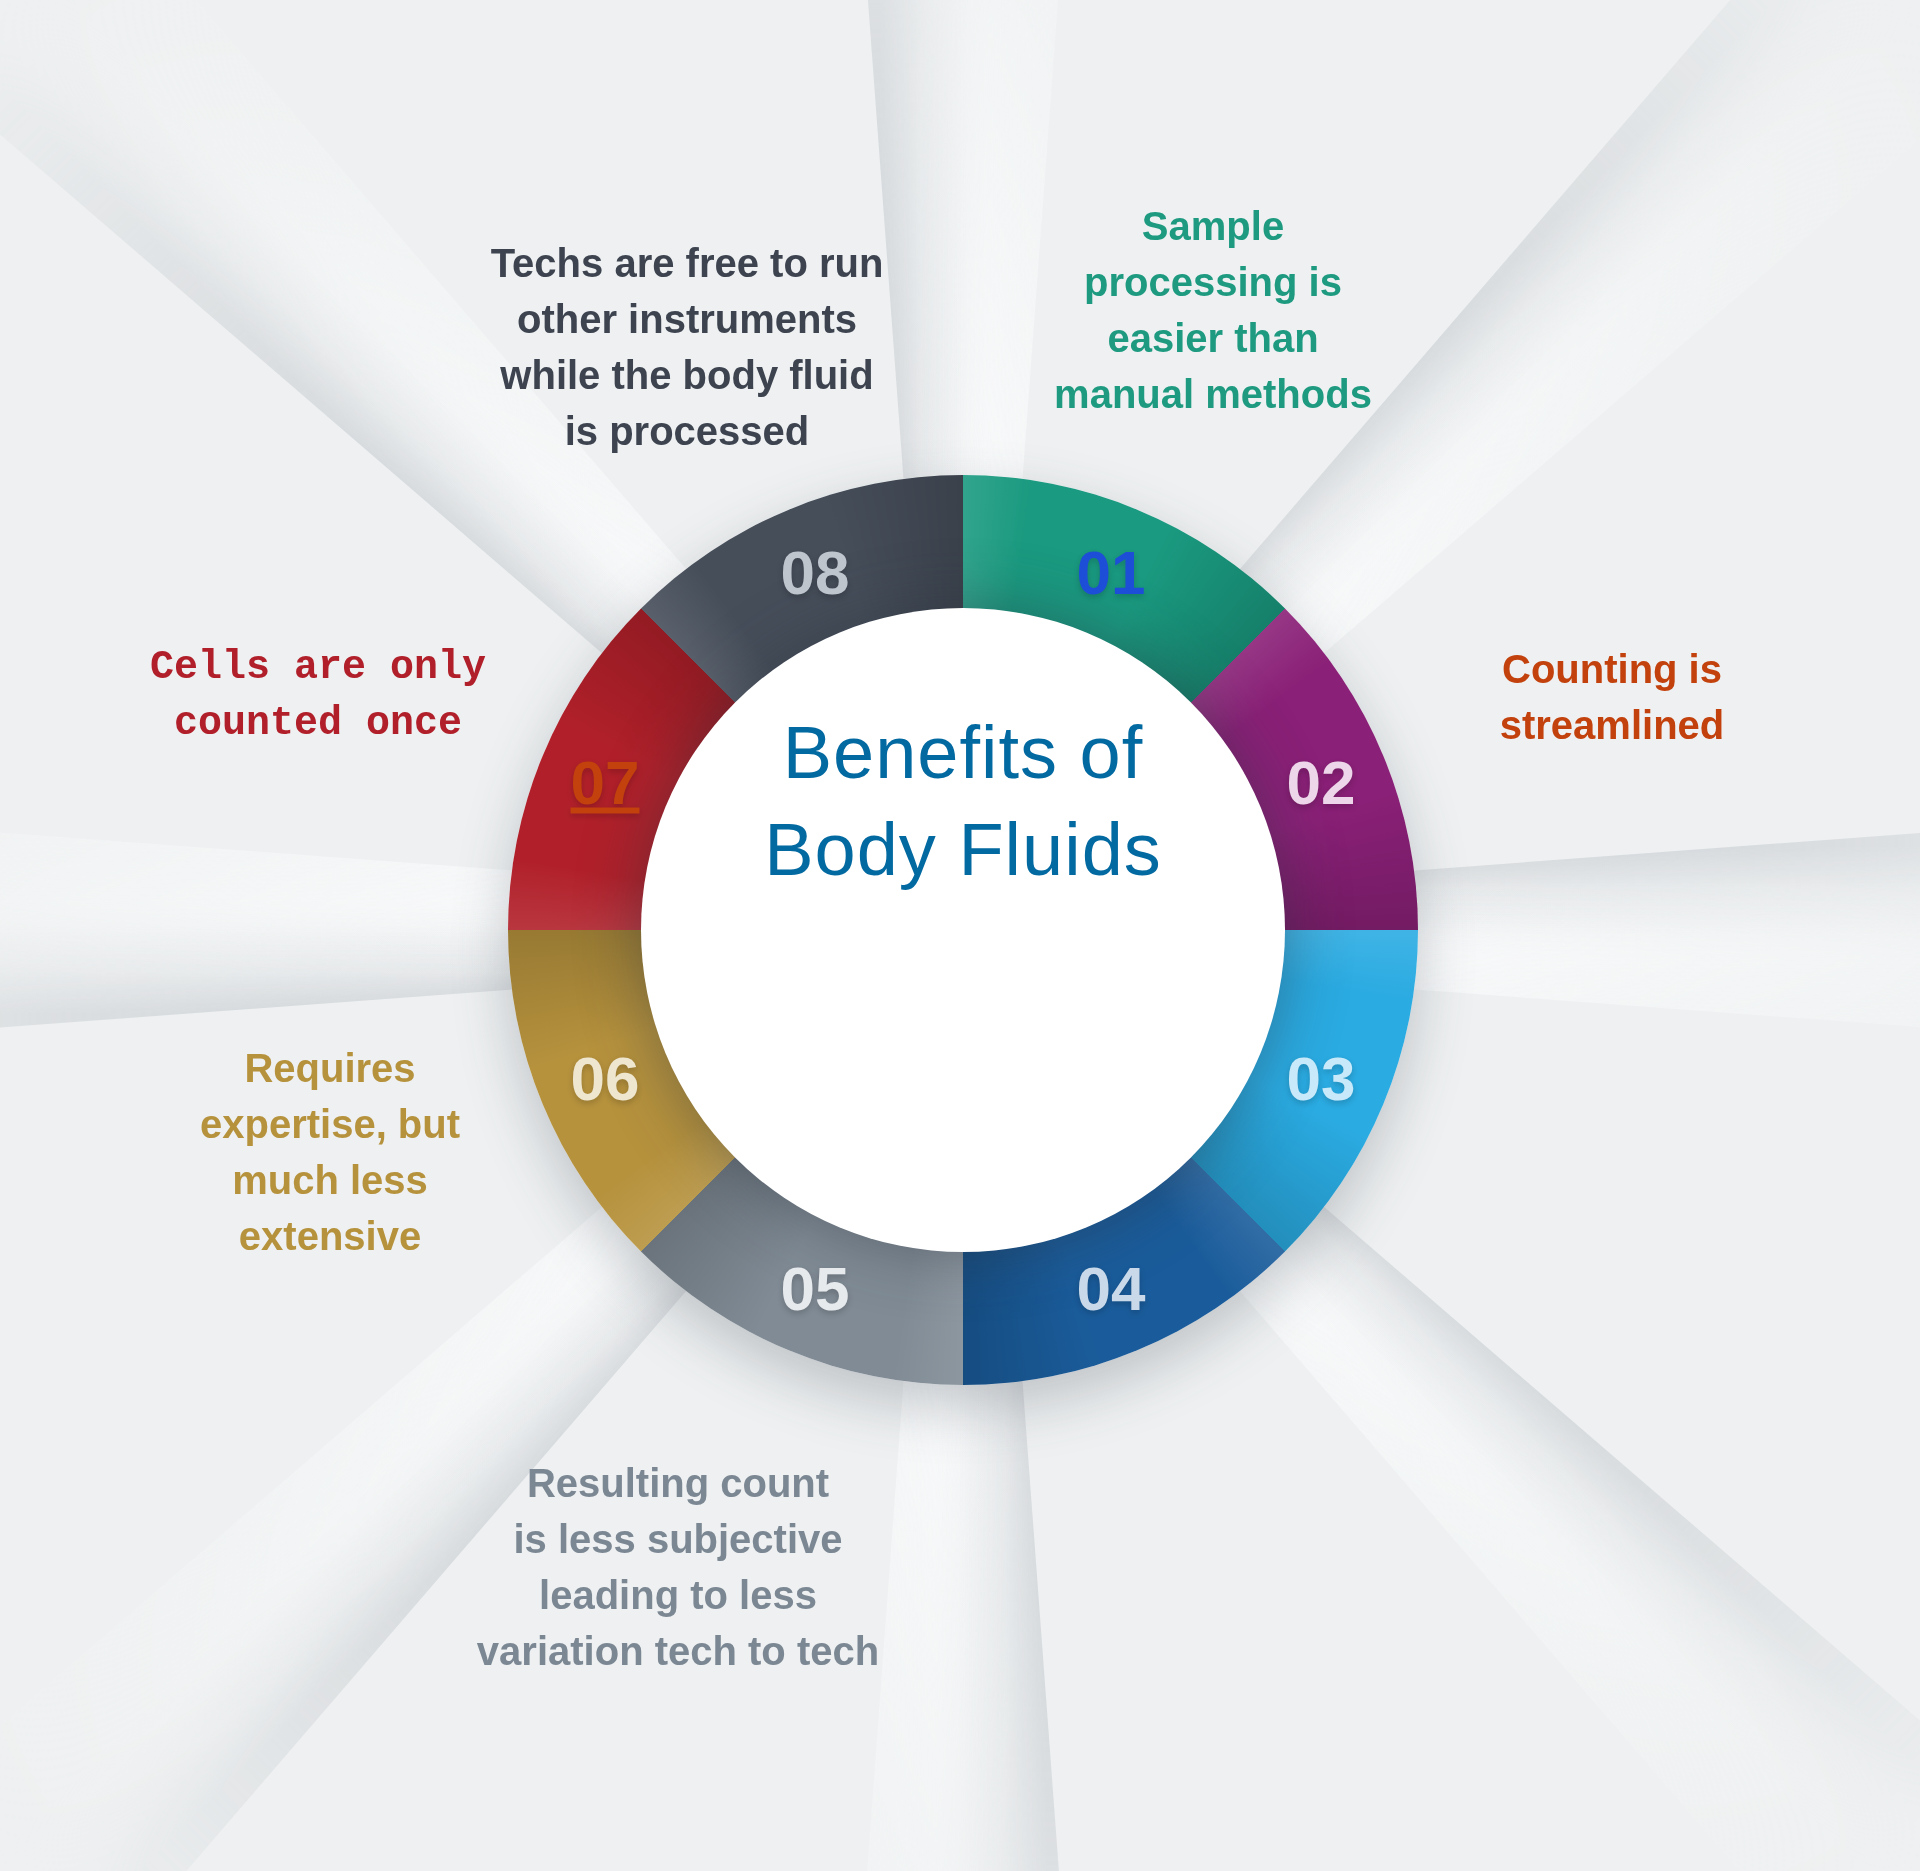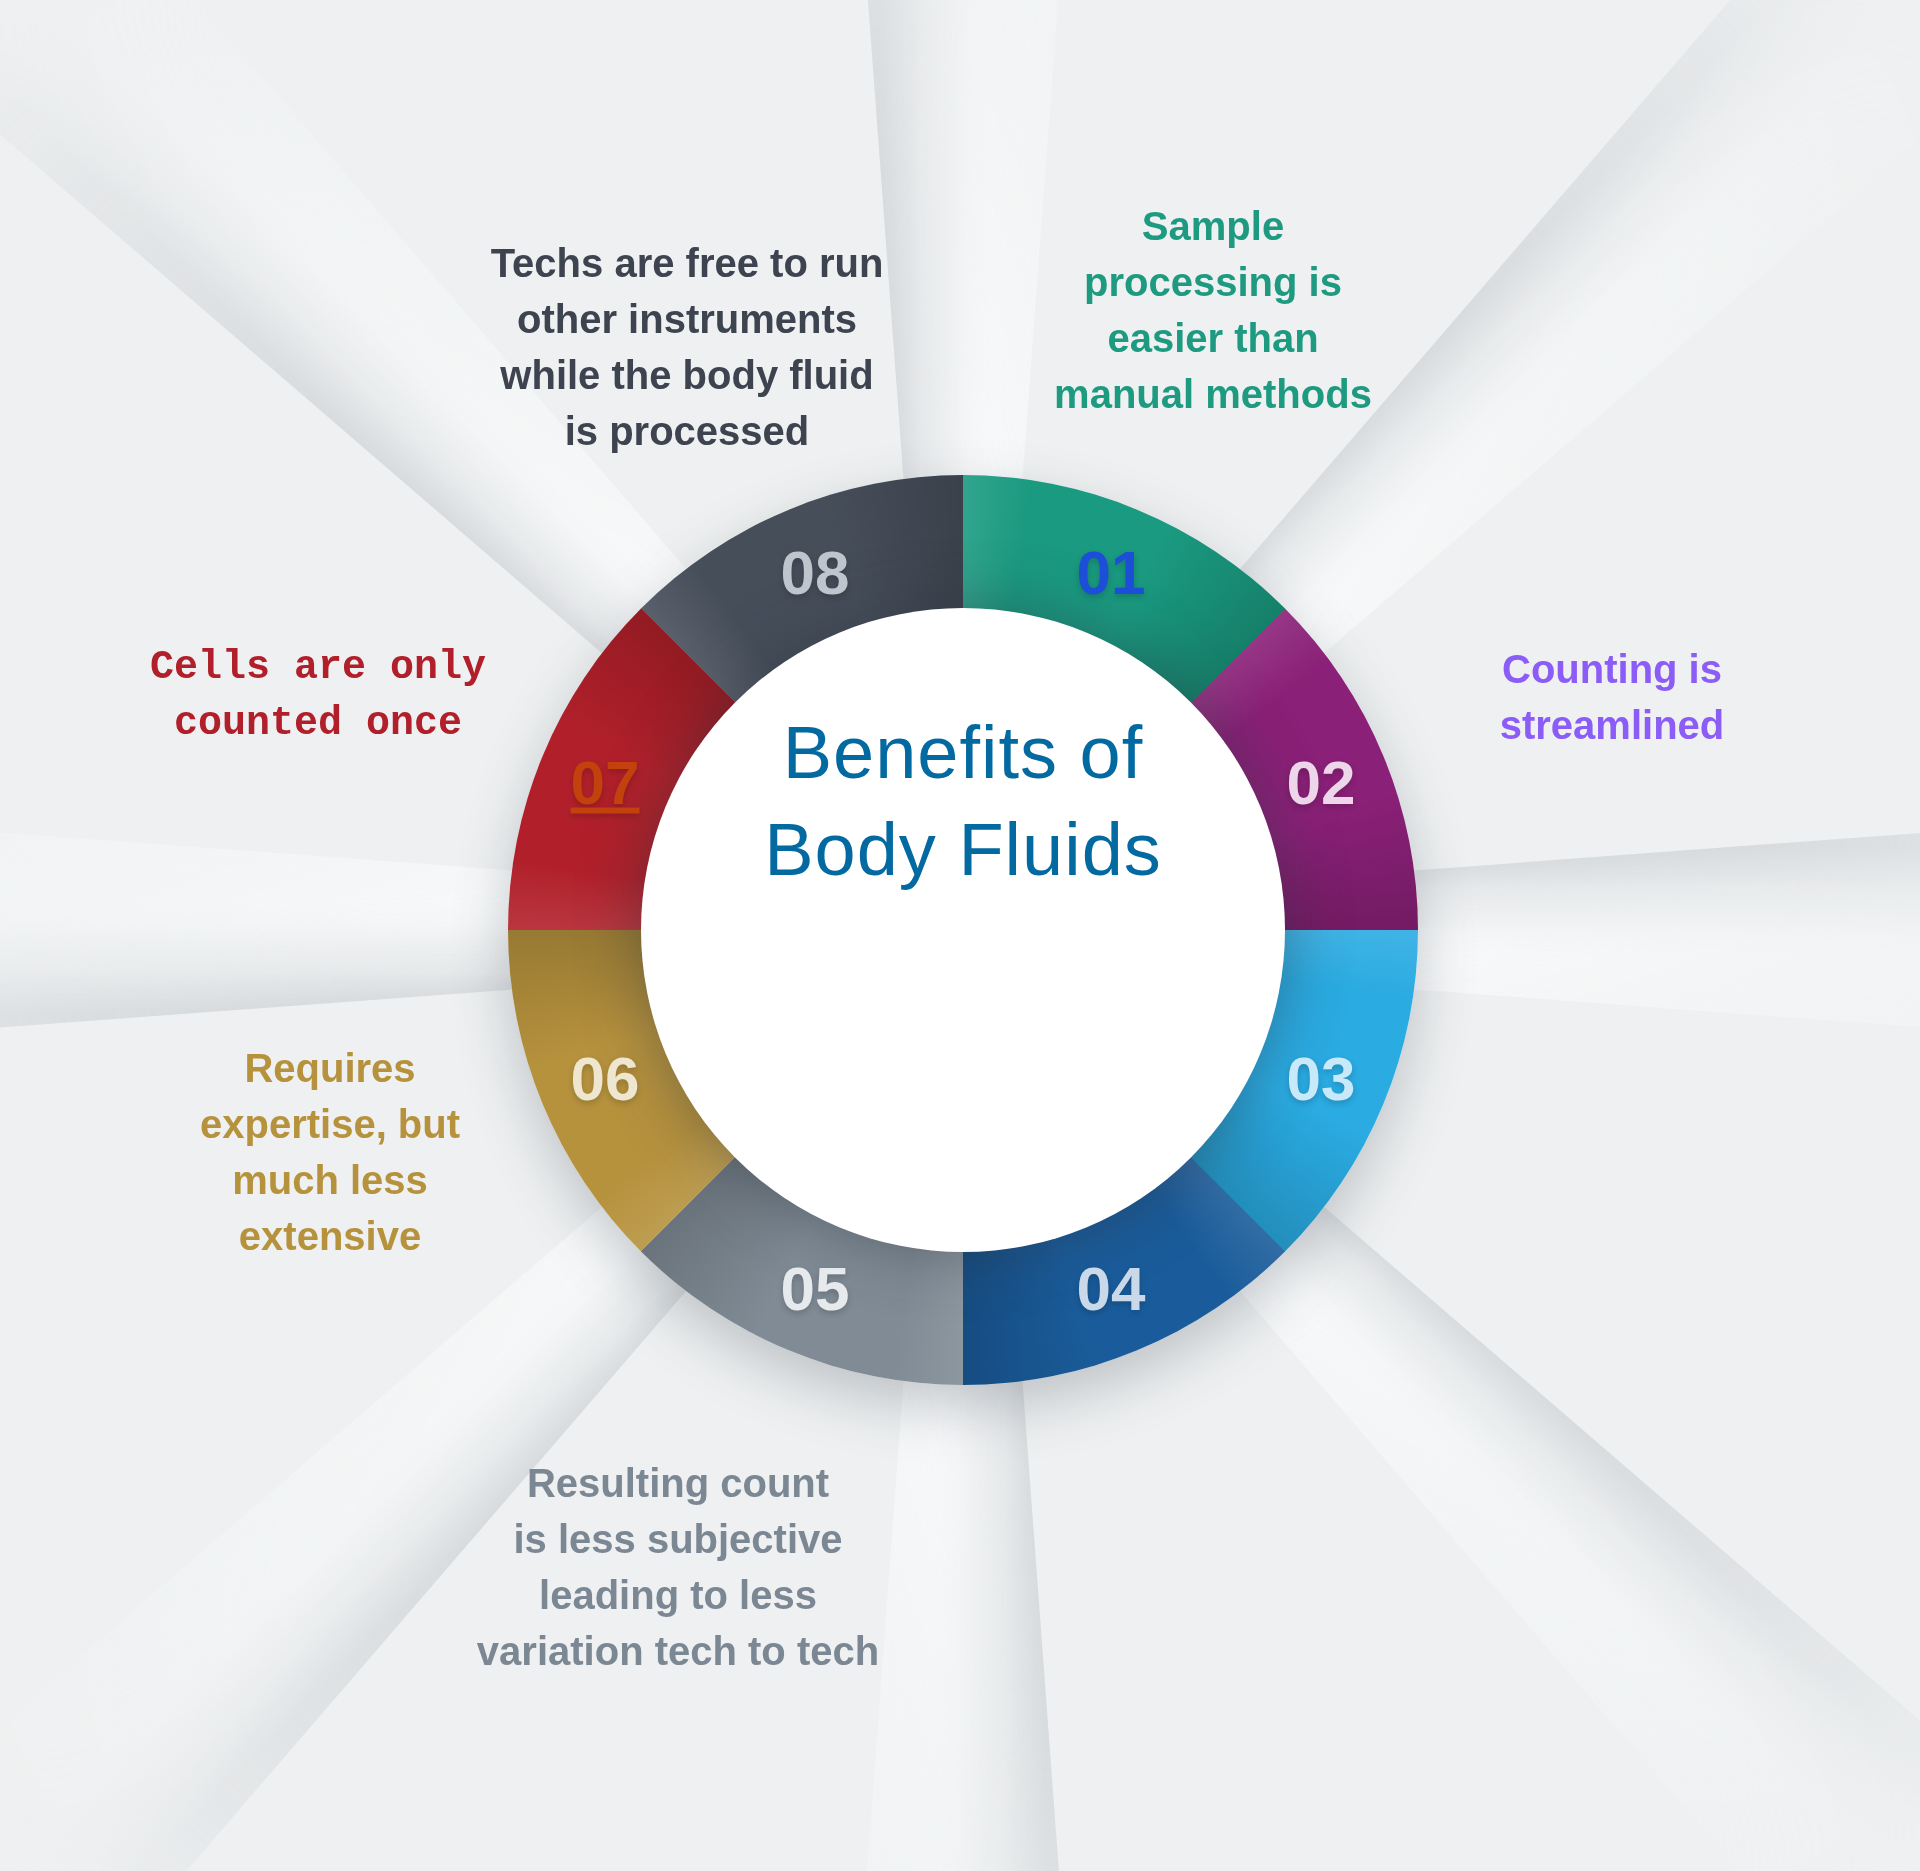--- a/index.html
+++ b/index.html
@@ -179,21 +179,21 @@
   <span class="num n3" style="color: rgb(201, 217, 234);">04</span>
   <span class="num n4" style="color: rgb(231, 234, 237);">05</span>
   <span class="num n5" style="color: rgb(239, 230, 207);">06</span>
   <span class="num n6" style="color: #c2410c; text-decoration: underline;">07</span>
   <span class="num n7" style="color: rgb(191, 197, 205);">08</span>
 
   <div class="tb t0" style="color: rgb(29, 154, 128);">Sample
 processing is
 easier than
 manual methods</div>
-  <div class="tb t1" style="color: #8b5cf6;">Counting is
+  <div class="tb t1" style="color: #c2410c;">Counting is
 streamlined</div>
   <div class="tb t4" style="color: rgb(123, 135, 147);">Resulting count
 is less subjective
 leading to less
 variation tech to tech</div>
   <div class="tb t5" style="color: rgb(182, 146, 61);">Requires
 expertise, but
 much less
 extensive</div>
   <div class="tb t6" style="color: rgb(177, 32, 42); font-family: Liberation Mono, monospace;">Cells are only

